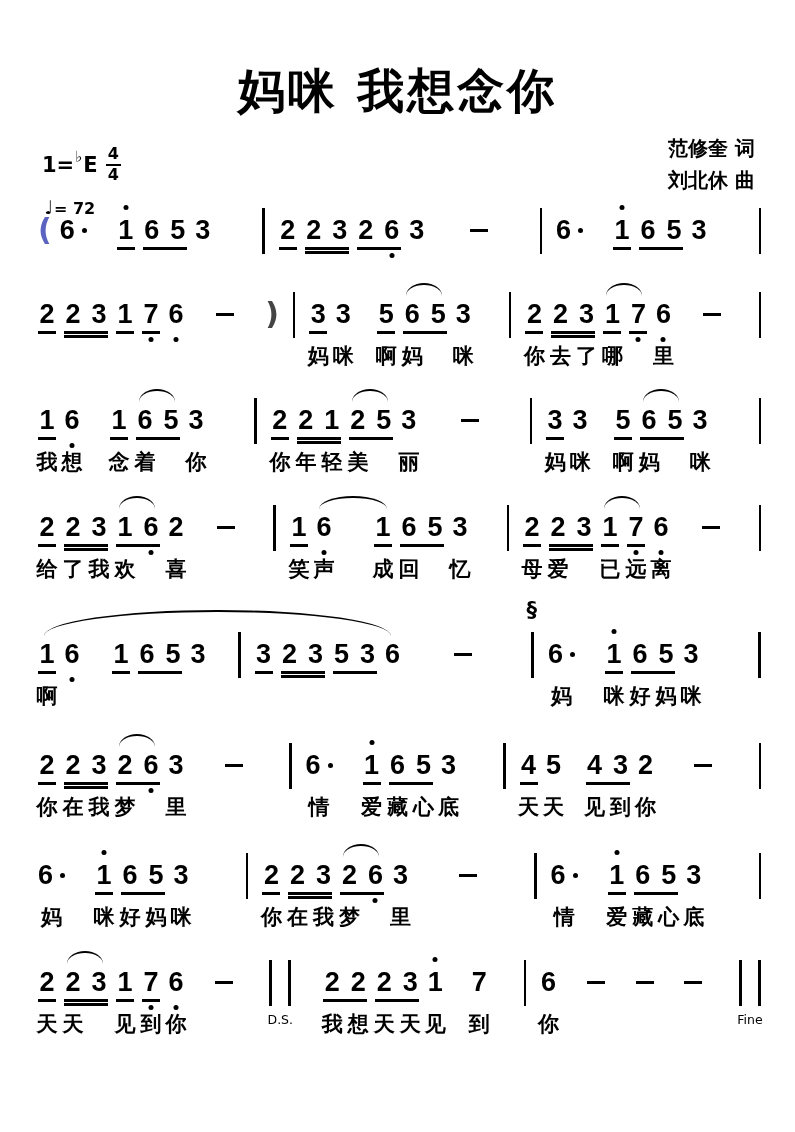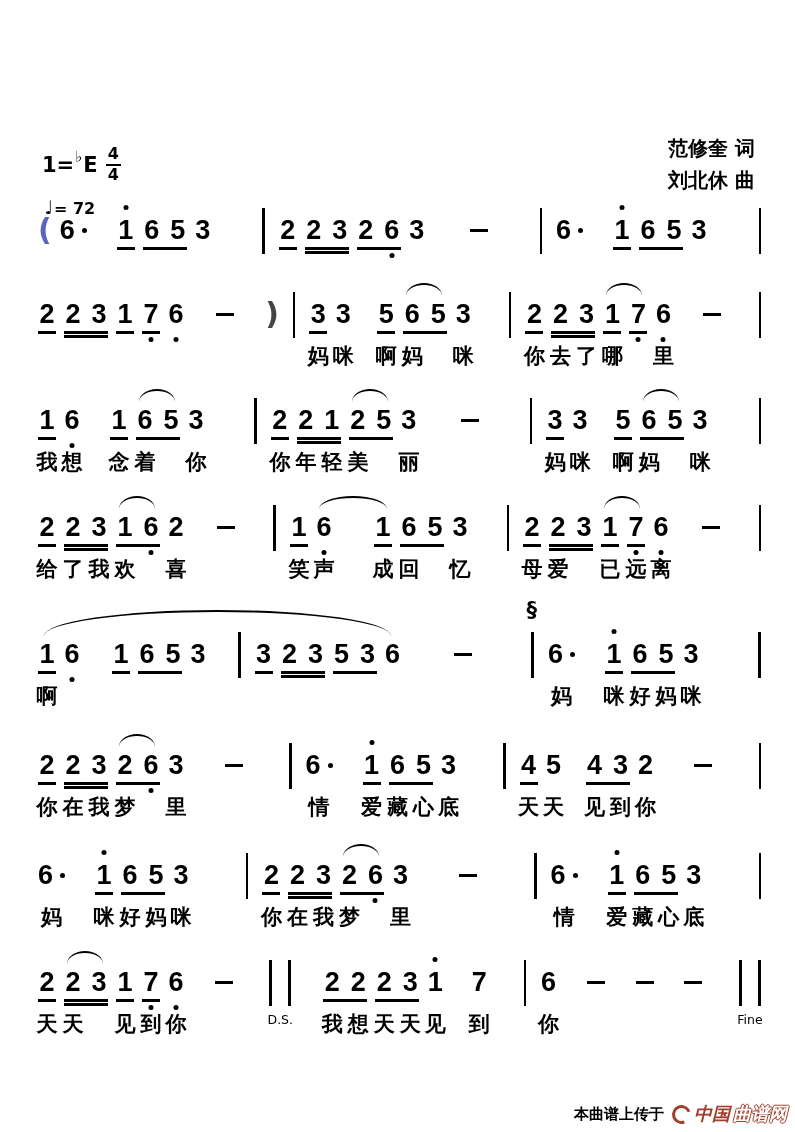--- a/index.html
+++ b/index.html
@@ -66,20 +66,21 @@
   .logo-icon{width:13px;height:13px;border:3.5px solid #a03f2d;border-right-color:transparent;
         border-radius:50%;display:inline-block;transform:rotate(25deg);}
   .logo-outline{color:#fff;
         text-shadow:-1px 0 #a03f2d,1px 0 #a03f2d,0 -1px #a03f2d,0 1px #a03f2d;}
 </style>
 <title>妈咪 我想念你</title></head>
 <body>
 
 <div class="page">
 
+  <h1 class="title">妈咪 我想念你</h1>
 
   <div class="keysig">
     <span>1=</span>
       <span class="flat">♭</span>
       <span>E</span>
     <span class="frac">
       <span class="num">4</span>
       <span class="den">4</span>
     </span>
   </div>
@@ -873,22 +874,14 @@
         <div class="dash"></div>
         <span class="gapx"></span>
         <div class="db">
           <span class="dbl"></span>
           <span class="dbl"></span>
           <span class="dslbl">Fine</span>
         </div>
       </div>
     </div>
 
-  <div class="footer">
-    <span class="ftext">本曲谱上传于</span>
-    <span class="logo">
-      <span class="logo-icon"></span>
-      <span class="logo-cn">中国</span>
-      <span class="logo-outline">曲谱网</span>
-    </span>
-  </div>
 
 </div>
 
 </body></html>

